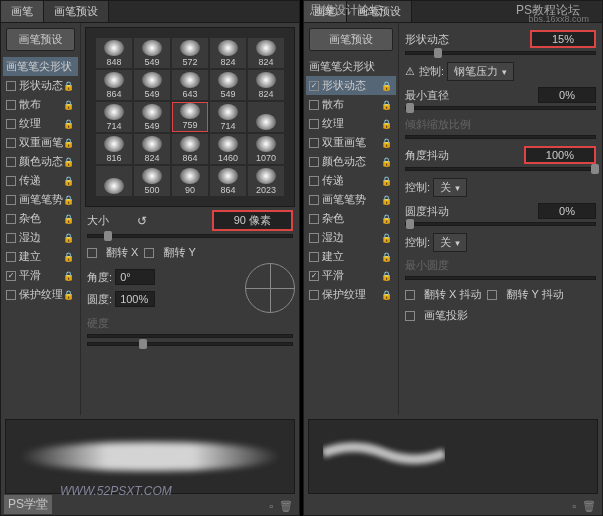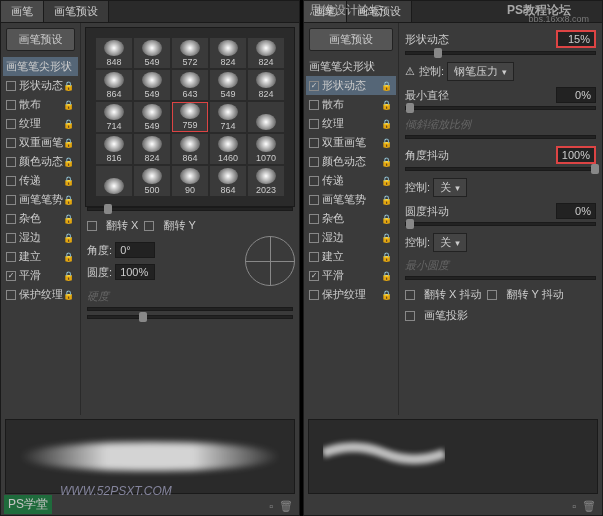--- a/index.html
+++ b/index.html
@@ -18,45 +18,45 @@
 .checkbox { width: 10px; height: 10px; border: 1px solid #888; margin-right: 3px; display: inline-flex; align-items: center; justify-content: center; font-size: 8px; }
 .checkbox.checked::after { content: "✓"; color: #ccc; }
 .lock { margin-left: auto; font-size: 9px; color: #888; }
 .main { flex: 1; padding: 4px; }
 .brush-grid { display: grid; grid-template-columns: repeat(5, 1fr); gap: 2px; background: #2a2a2a; padding: 10px; border: 1px solid #1a1a1a; }
 .brush-cell { background: #3a3a3a; width: 36px; height: 30px; display: flex; flex-direction: column; align-items: center; justify-content: flex-end; font-size: 9px; padding-bottom: 1px; position: relative; cursor: pointer; }
 .brush-cell.sel { border: 1px solid #d44; }
 .brush-cell .shape { width: 20px; height: 16px; background: radial-gradient(circle, #fff, transparent); border-radius: 50%; margin-bottom: 1px; }
 .control-row { display: flex; align-items: center; padding: 3px 2px; font-size: 11px; }
 .control-row .label { width: 50px; }
-.control-row .value { margin-left: auto; background: #222; padding: 1px 4px; border: 1px solid #1a1a1a; min-width: 40px; text-align: right; }
+.control-row .value { margin-left: auto; background: #222; padding: 1px 20px; border: 1px solid #1a1a1a; min-width: 40px; text-align: right; }
 .control-row .value.hl { border: 2px solid #d44; }
 .slider { height: 4px; background: #222; margin: 0 2px 4px 2px; position: relative; border: 1px solid #1a1a1a; }
 .slider .thumb { position: absolute; width: 8px; height: 10px; background: #888; top: -4px; border-radius: 2px; }
 .reset-icon { font-size: 12px; margin-right: 4px; cursor: pointer; }
 .flip-row { display: flex; align-items: center; padding: 3px 2px; gap: 6px; }
 .angle-widget { display: flex; align-items: center; }
 .angle-circle { width: 50px; height: 50px; border: 1px solid #888; border-radius: 50%; position: relative; margin-left: 10px; }
 .angle-circle::after { content: ""; position: absolute; width: 100%; height: 1px; background: #888; top: 50%; }
 .angle-circle::before { content: ""; position: absolute; height: 100%; width: 1px; background: #888; left: 50%; }
 .angle-labels { flex: 1; }
 .input-box { background: #222; border: 1px solid #1a1a1a; padding: 1px 4px; min-width: 40px; display: inline-block; }
 .select-box { background: #444; border: 1px solid #222; padding: 1px 6px; display: inline-flex; align-items: center; gap: 4px; cursor: pointer; }
 .select-box::after { content: "▾"; font-size: 9px; }
 .preview { height: 75px; margin: 4px; background: #2a2a2a; border: 1px solid #1a1a1a; position: relative; overflow: hidden; }
 .stroke { position: absolute; left: 5%; right: 5%; top: 30%; height: 40%; background: linear-gradient(90deg, transparent, rgba(255,255,255,0.8), rgba(255,255,255,0.8), transparent); filter: blur(3px); border-radius: 50%; }
 .stroke2 { position: absolute; left: 5%; right: 5%; top: 20%; height: 50%; }
 .wm { position: absolute; color: #888; font-size: 12px; opacity: 0.7; }
-.wm1 { bottom: 2px; left: 4px; background: #15803d; padding: 1px 4px; color: #fff; }
+.wm1 { bottom: 2px; left: 4px; background: #737373; padding: 1px 4px; color: #fff; }
 .wm2 { bottom: 18px; left: 60px; color: #aac; font-style: italic; }
 .wm3 { top: 2px; left: 310px; color: #ddd; }
-.wm4 { top: 2px; right: 32px; color: #ddd; font-weight: bold; }
+.wm4 { top: 2px; right: 23px; color: #ddd; }
 .wm5 { top: 14px; right: 14px; color: #999; font-size: 9px; }
 .bottom-icons { display: flex; justify-content: flex-end; padding: 2px 6px; gap: 6px; font-size: 11px; color: #888; }
-.disabled-row { color: #666; font-style: italic; }
+.disabled-row { color: #666; }
 </style>
 </head>
 <body>
 
 <div class="panel panel-left">
   <div class="tabs">
     <div class="tab active">画笔</div>
     <div class="tab">画笔预设</div>
   </div>
   <div class="content">
@@ -222,20 +222,25 @@
           </div>
           <div class="brush-cell">
             <div class="shape"></div>
             <span>864</span>
           </div>
           <div class="brush-cell">
             <div class="shape"></div>
             <span>2023</span>
           </div>
         </div>
+      <div class="control-row">
+        <span class="label">大小</span>
+        <span class="reset-icon">↺</span>
+        <span class="value hl">90 像素</span>
+      </div>
       <div class="slider">
           <div class="thumb" style="left:8%"></div>
         </div>
       <div class="flip-row">
         <span class="checkbox"></span>
           <span>翻转 X</span>
         <span class="checkbox"></span>
           <span>翻转 Y</span>
       </div>
       <div class="angle-widget">

